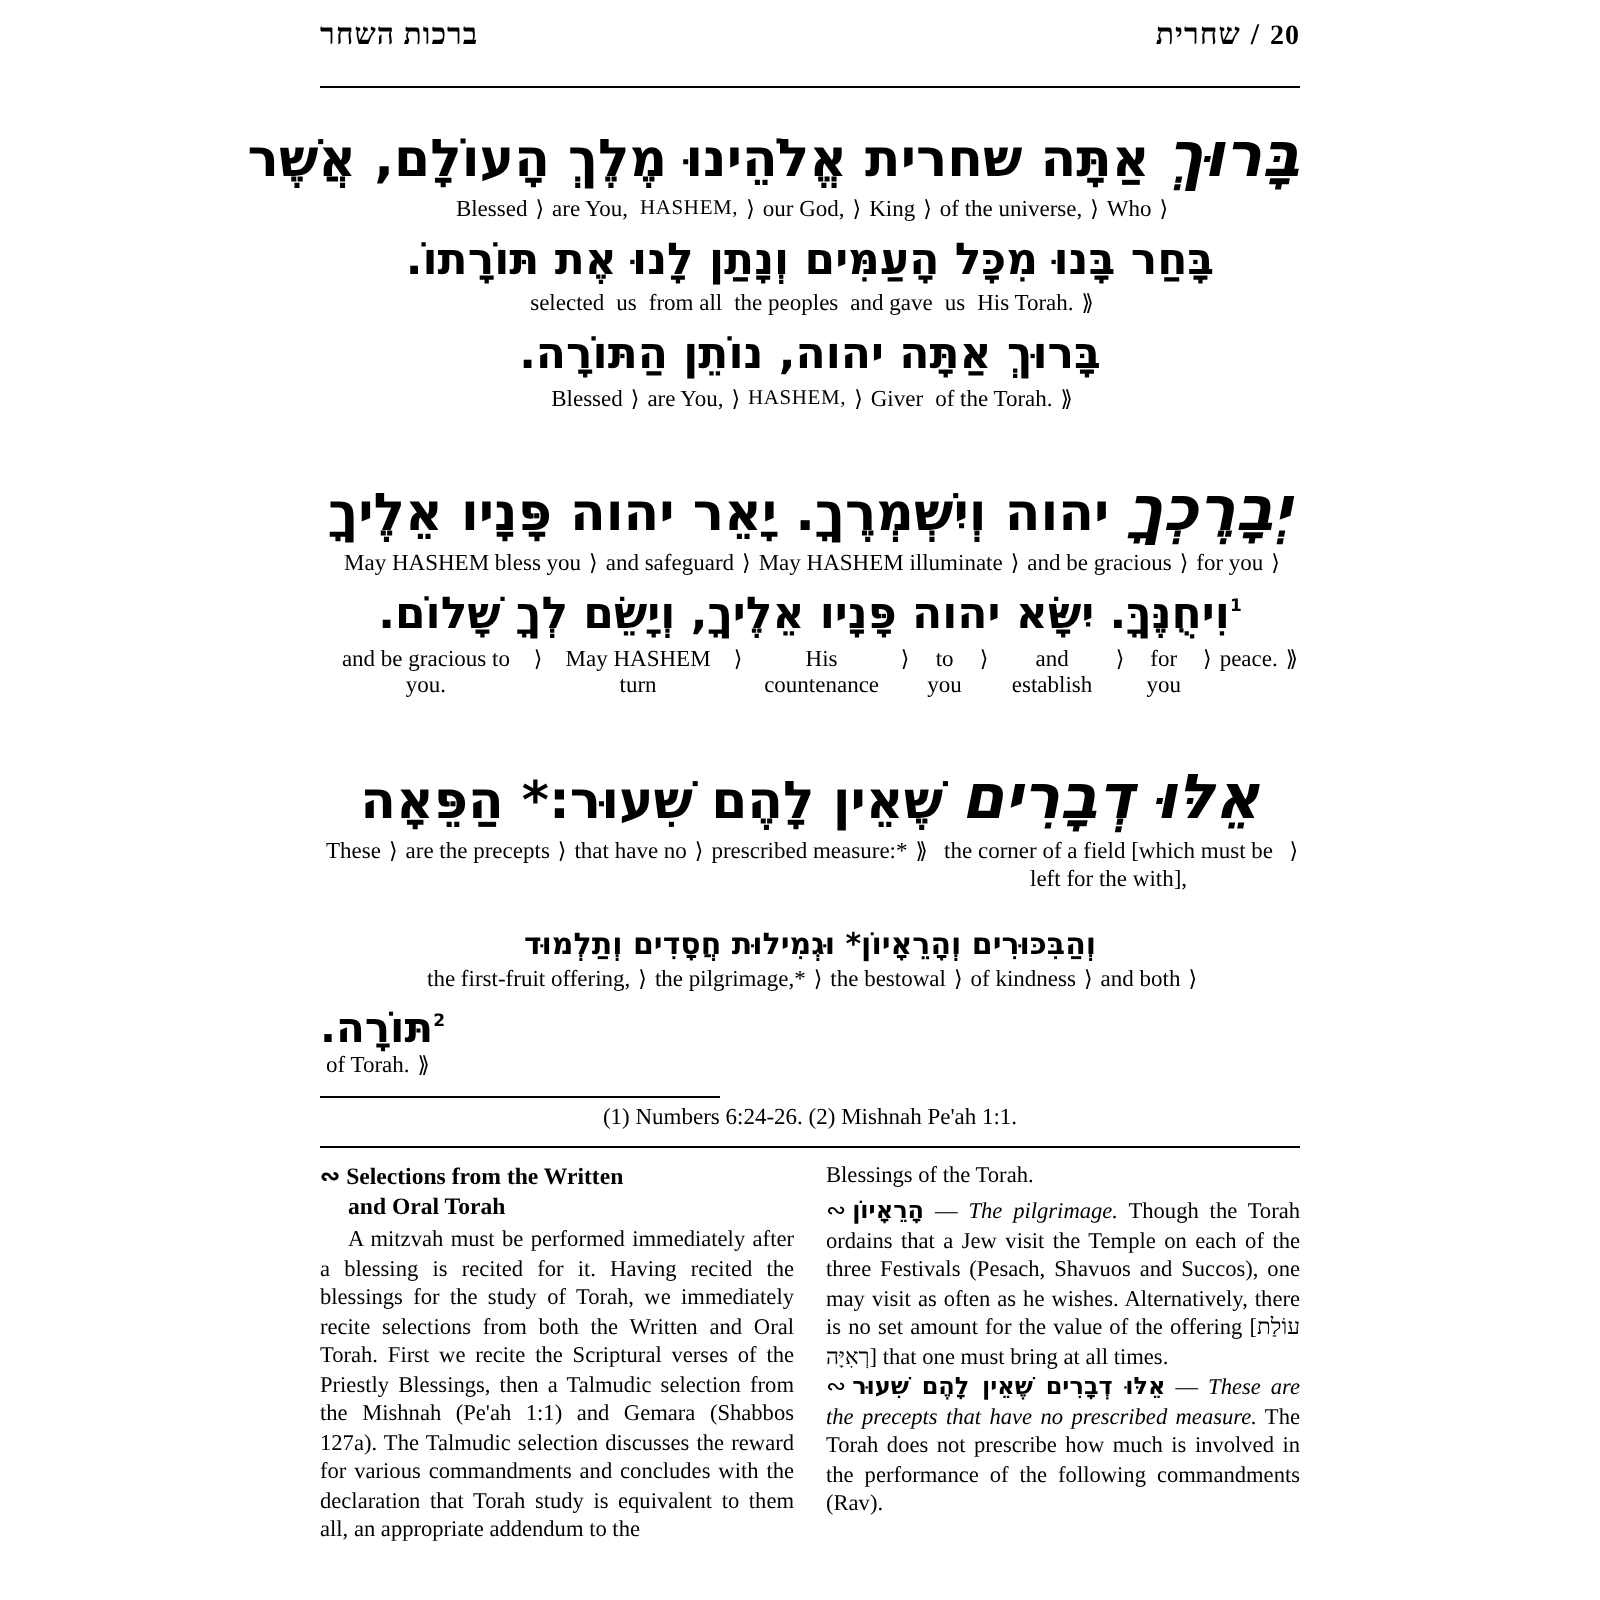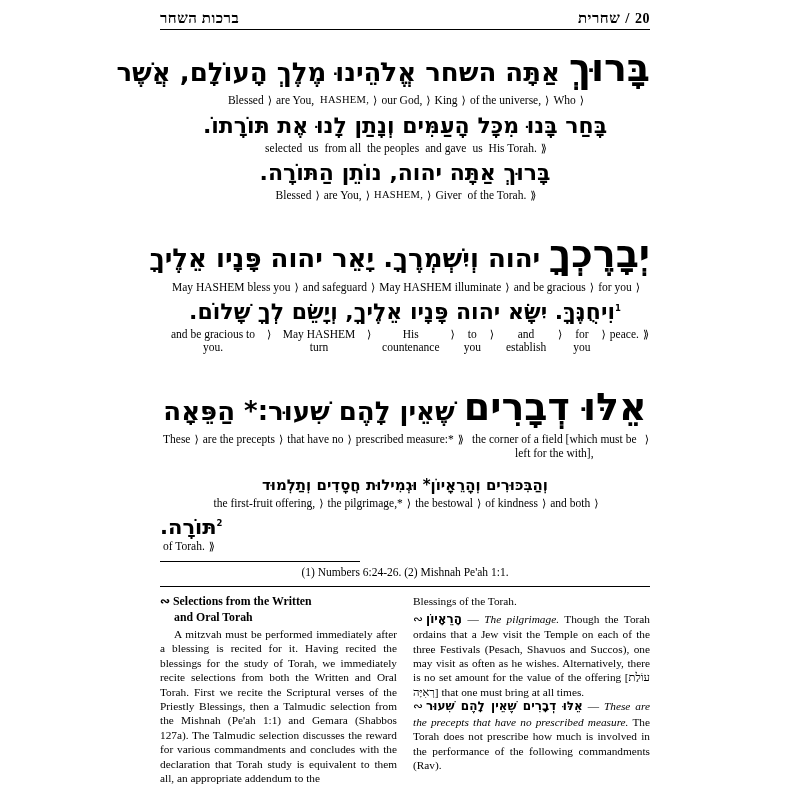--- a/index.html
+++ b/index.html
@@ -22,21 +22,21 @@
     box-sizing: border-box;
     padding: 10px 0 0 0;
   }
 
   
   .header {
     display: flex;
     align-items: flex-end;
     justify-content: space-between;
     margin: 0 150px 0 160px;
-    padding-bottom: 2px;
+    padding-bottom: 16px;
     border-bottom: 1.5px solid #000;
   }
   .header-left {
     font-size: 15px;
     font-weight: bold;
     letter-spacing: 0.5px;
   }
   .header-right {
     font-size: 15px;
     font-weight: bold;
@@ -62,21 +62,22 @@
     direction: rtl;
     text-align: center;
     font-family: "DejaVu Sans", sans-serif;
     font-weight: bold;
     white-space: nowrap;
   }
   .heb-xl { font-size: 26px; line-height: 1.30; }
   .heb-lg { font-size: 22px; line-height: 1.30; }
   .heb-md { font-size: 15px; line-height: 1.32; text-align: center; }
   .heb-line .bigword-xl {
-    font-size: 38px;
+    font-size: 31px;
+    font-style: italic;
   }
 
   .gloss {
     direction: rtl;
     display: flex;
     flex-direction: row;
     justify-content: center;
     align-items: flex-start;
     font-size: 11.5px;
     line-height: 1.18;
@@ -189,21 +190,21 @@
       <span>שחרית</span>
       <span>/</span>
       <span class="pagenum">20</span>
     </div>
   </div>
 
   <div class="body-col">
 
     <div class="verse-block">
       <div class="heb-line heb-xl">
-        <span class="bigword-xl">בָּרוּךְ</span> <span title="blessing-torah-1">אַתָּה השחר אֱלֹהֵינוּ מֶלֶךְ הָעוֹלָם, אֲשֶׁר</span>
+        <span class="bigword-xl">בָּרוּךְ</span> <span title="blessing-torah-1">אַתָּה שחרית אֱלֹהֵינוּ מֶלֶךְ הָעוֹלָם, אֲשֶׁר</span>
       </div>
       <div class="gloss">
         <span class="chev">⟨</span>
         <span class="seg">Who</span>
         <span class="chev">⟨</span>
         <span class="seg">of the universe,</span>
         <span class="chev">⟨</span>
         <span class="seg">King</span>
         <span class="chev">⟨</span>
         <span class="seg">our God,</span>

